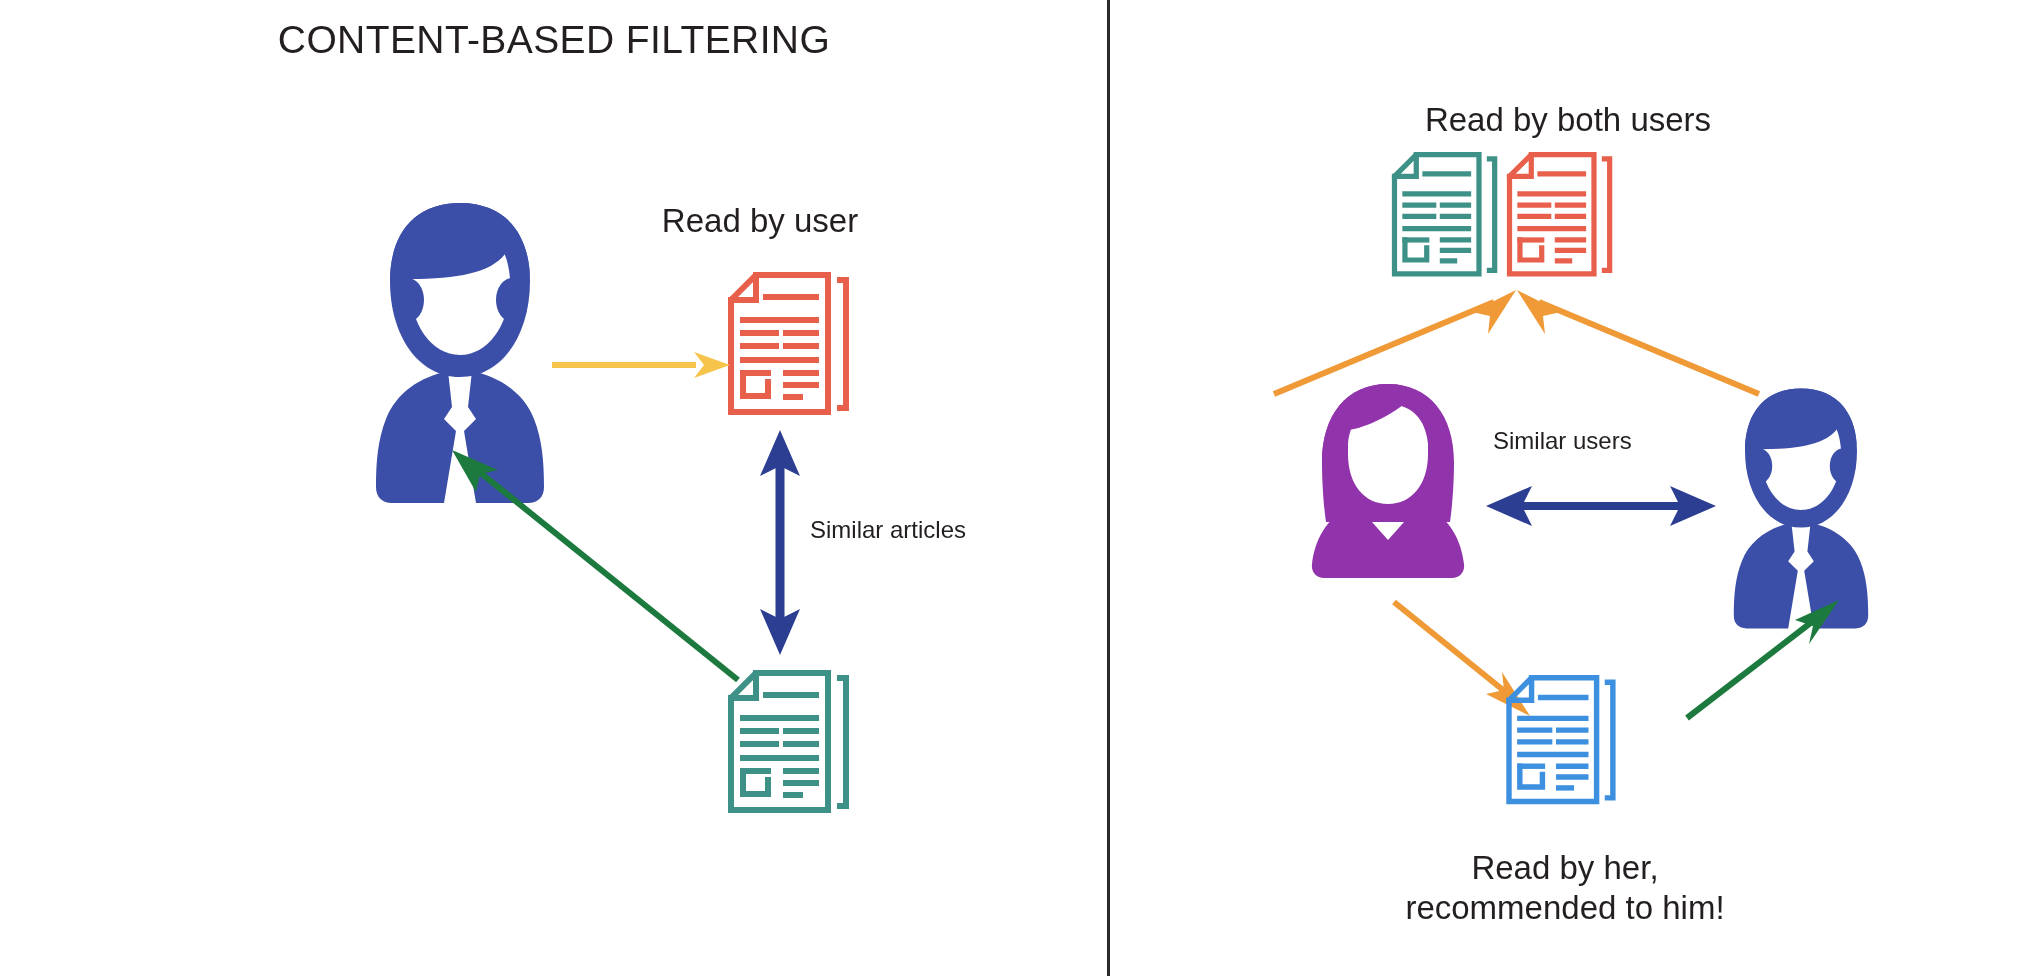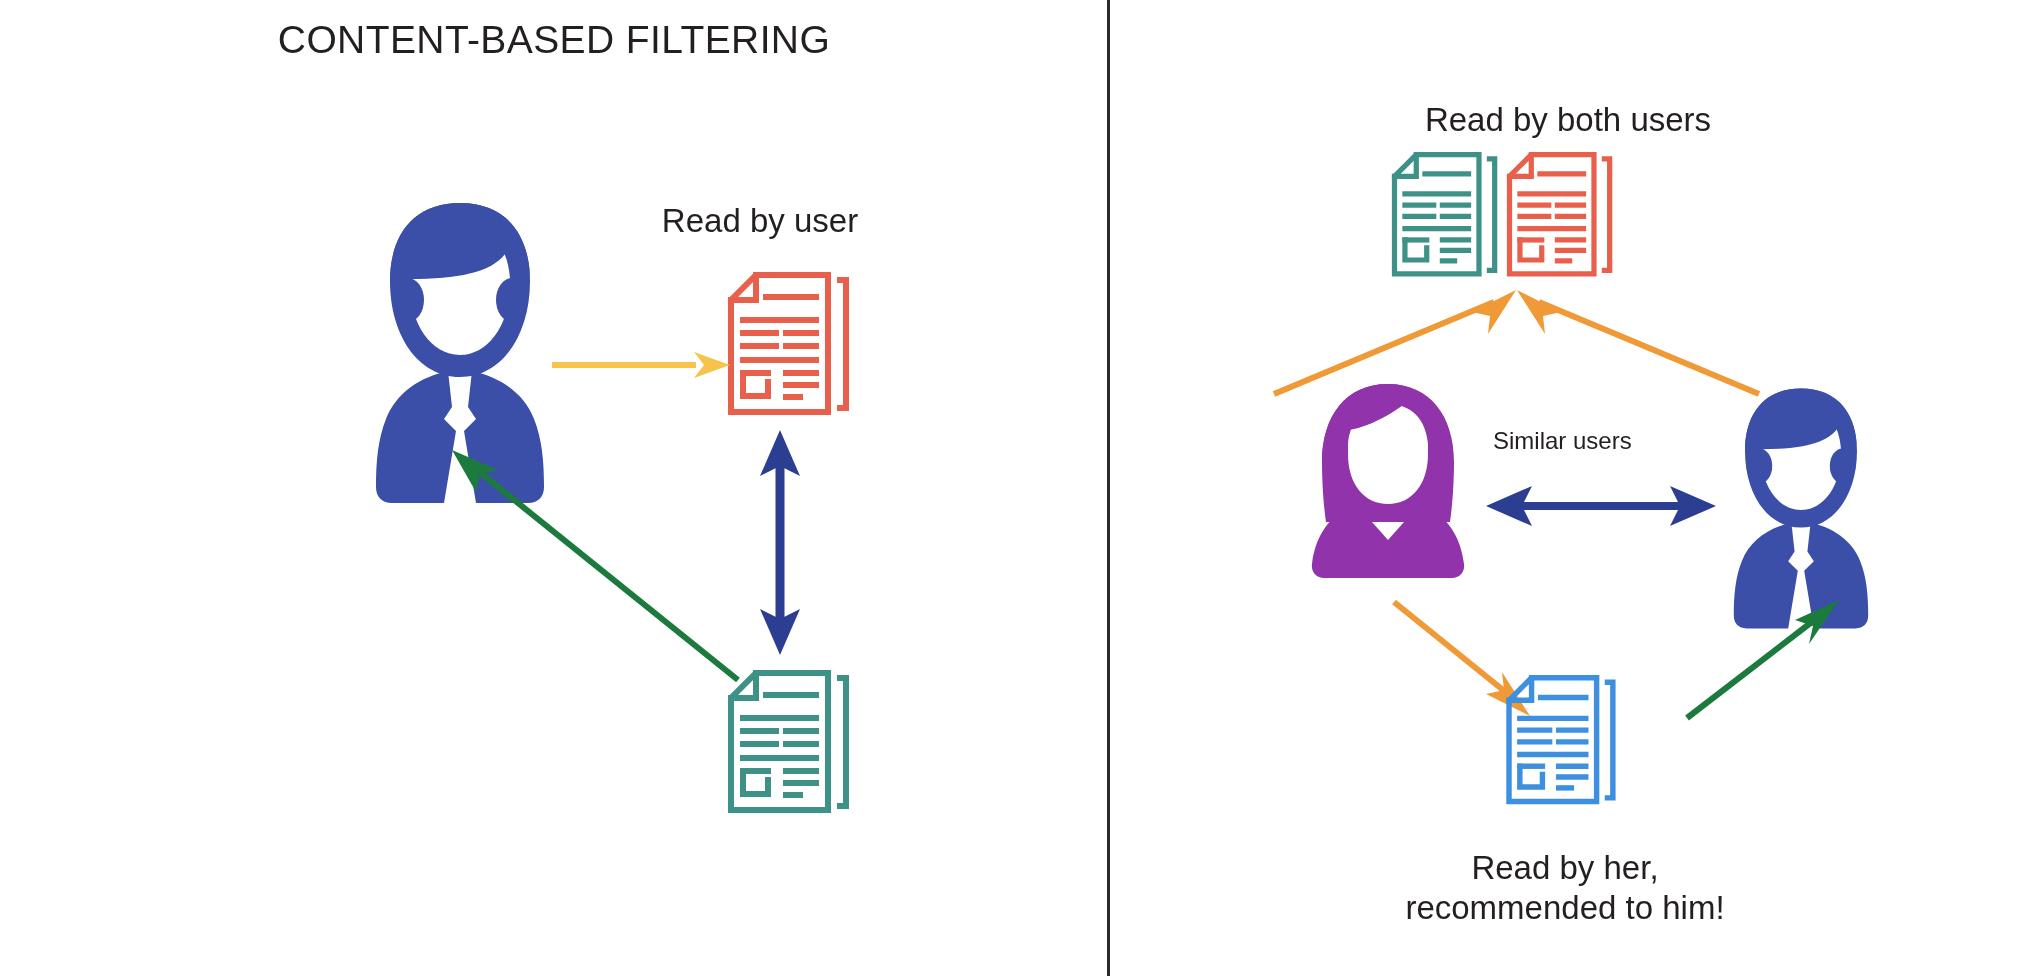--- a/index.html
+++ b/index.html
@@ -155,20 +155,21 @@
     </div>
 
     <div class="node" style="left:752px; top:430px;">
       <svg width="56" height="225" viewBox="0 0 56 225" aria-hidden="true">
         <line x1="28" y1="22" x2="28" y2="203" stroke="#2c3e91" stroke-width="9"></line>
         <path d="M28 0 L48 46 L28 36 L8 46 Z" fill="#2c3e91"></path>
         <path d="M28 225 L48 179 L28 189 L8 179 Z" fill="#2c3e91"></path>
       </svg>
     </div>
 
+    <div class="label-mid" style="left:810px; top:516px;">Similar articles</div>
 
     <div class="node" style="left:728px; top:670px;">
       <svg width="130" height="155" viewBox="0 0 130 155" aria-hidden="true">
         <g fill="none" stroke="#3e9186" stroke-width="6" stroke-linecap="square">
           <path d="M28 3 L100 3 L100 140 L3 140 L3 28 Z"></path>
           <path d="M28 3 L28 28 L3 28"></path>
           <path d="M112 8 L118 8 L118 136 L112 136"></path>
           <line x1="38" y1="25" x2="88" y2="25"></line>
           <line x1="15" y1="48" x2="88" y2="48"></line>
           <line x1="15" y1="61" x2="48" y2="61"></line>

